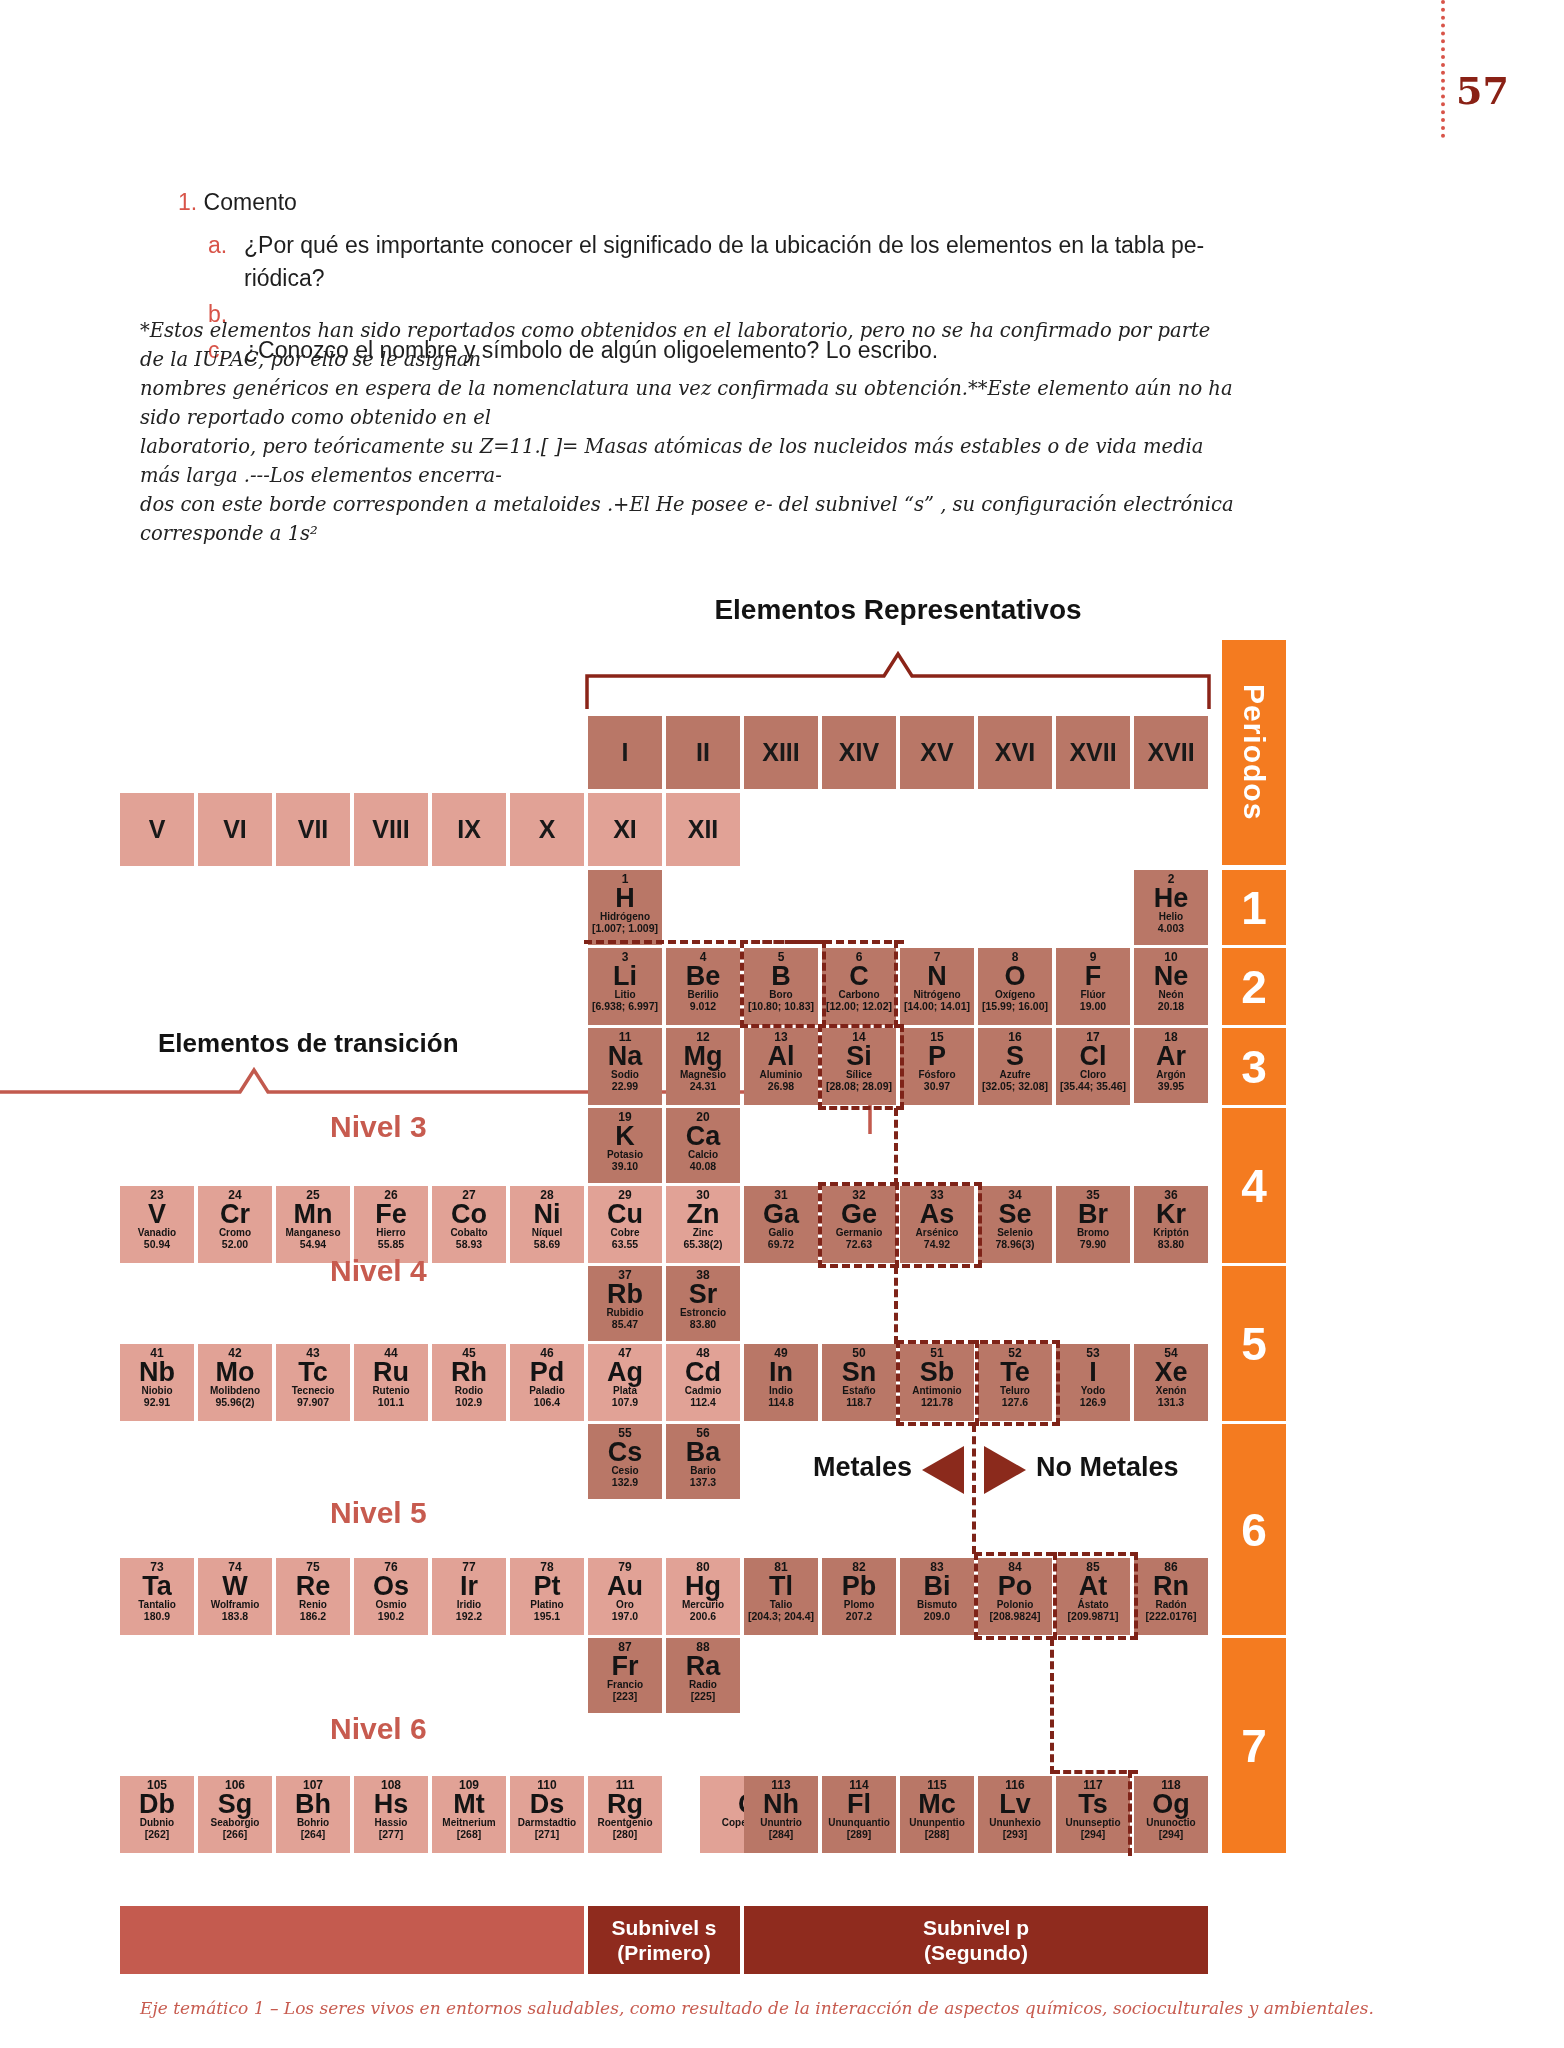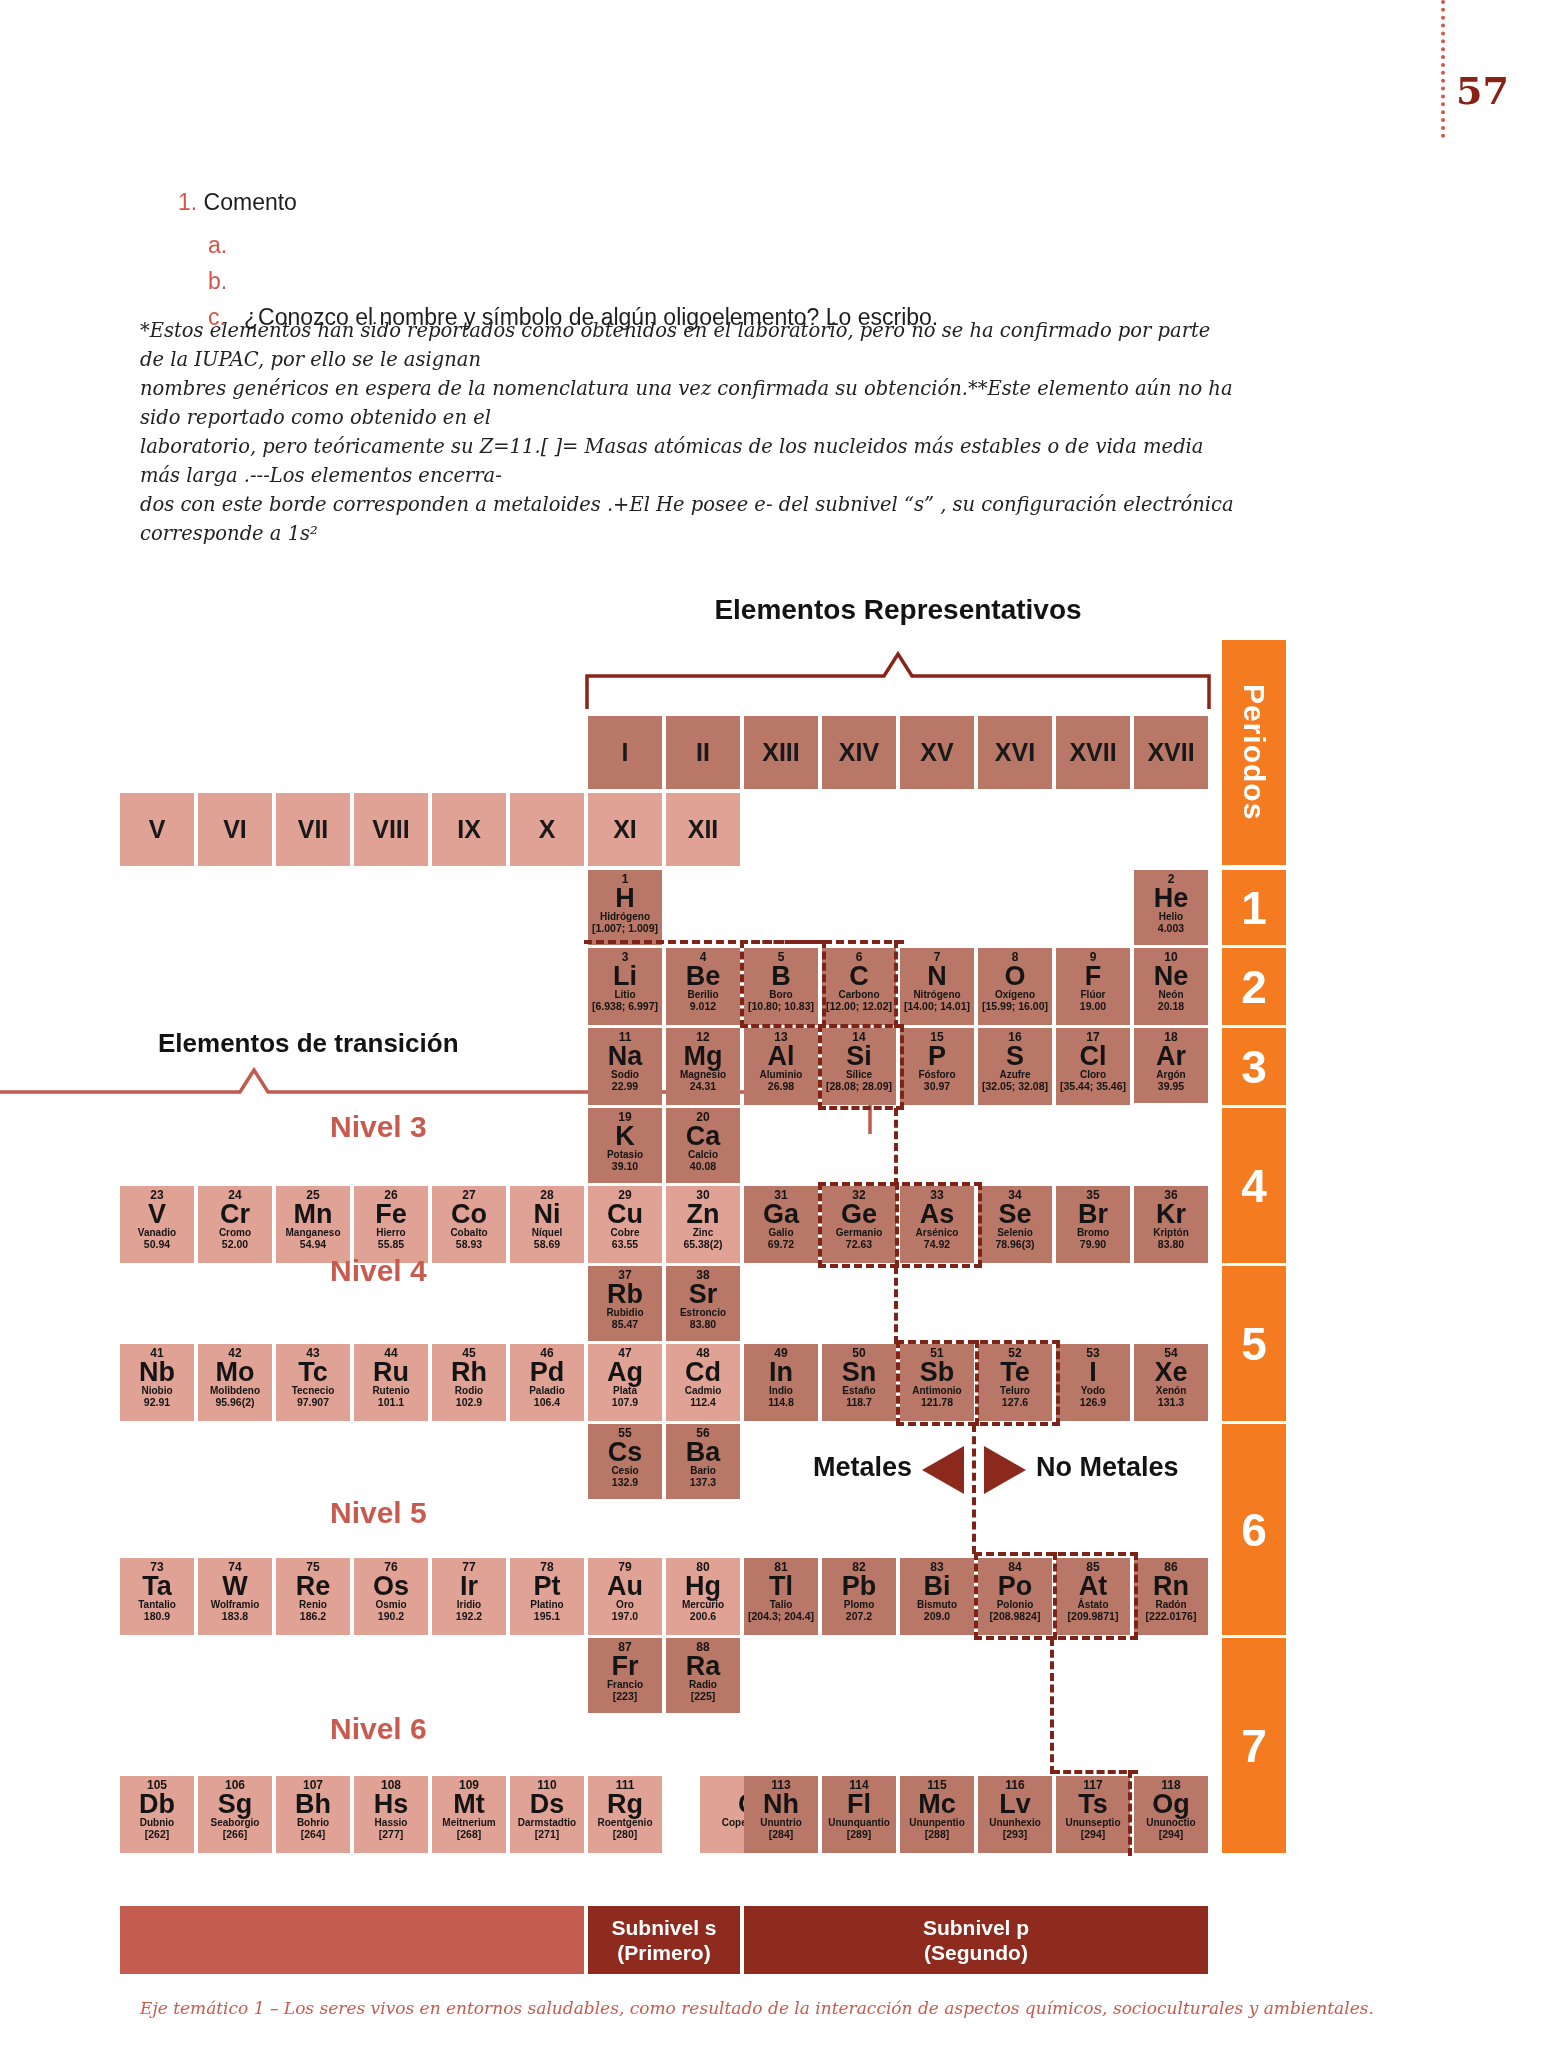--- a/index.html
+++ b/index.html
@@ -84,20 +84,22 @@
 <div id="page-number">57</div>
 
 <div id="exercise">
   <div id="ex-title-row">
     <span class="marker">1.</span>
     <span>Comento</span>
   </div>
   <div style="margin-top:10px;">
     <div class="ex-item">
       <span class="marker">a.</span>
+      <span class="txt">¿Por qué es importante conocer el significado de la ubicación de los elementos en la tabla pe-
+riódica?</span>
     </div>
     <div class="ex-item">
       <span class="marker">b.</span>
     </div>
     <div class="ex-item">
       <span class="marker">c.</span>
       <span class="txt">¿Conozco el nombre y símbolo de algún oligoelemento? Lo escribo.</span>
     </div>
   </div>
 </div>

